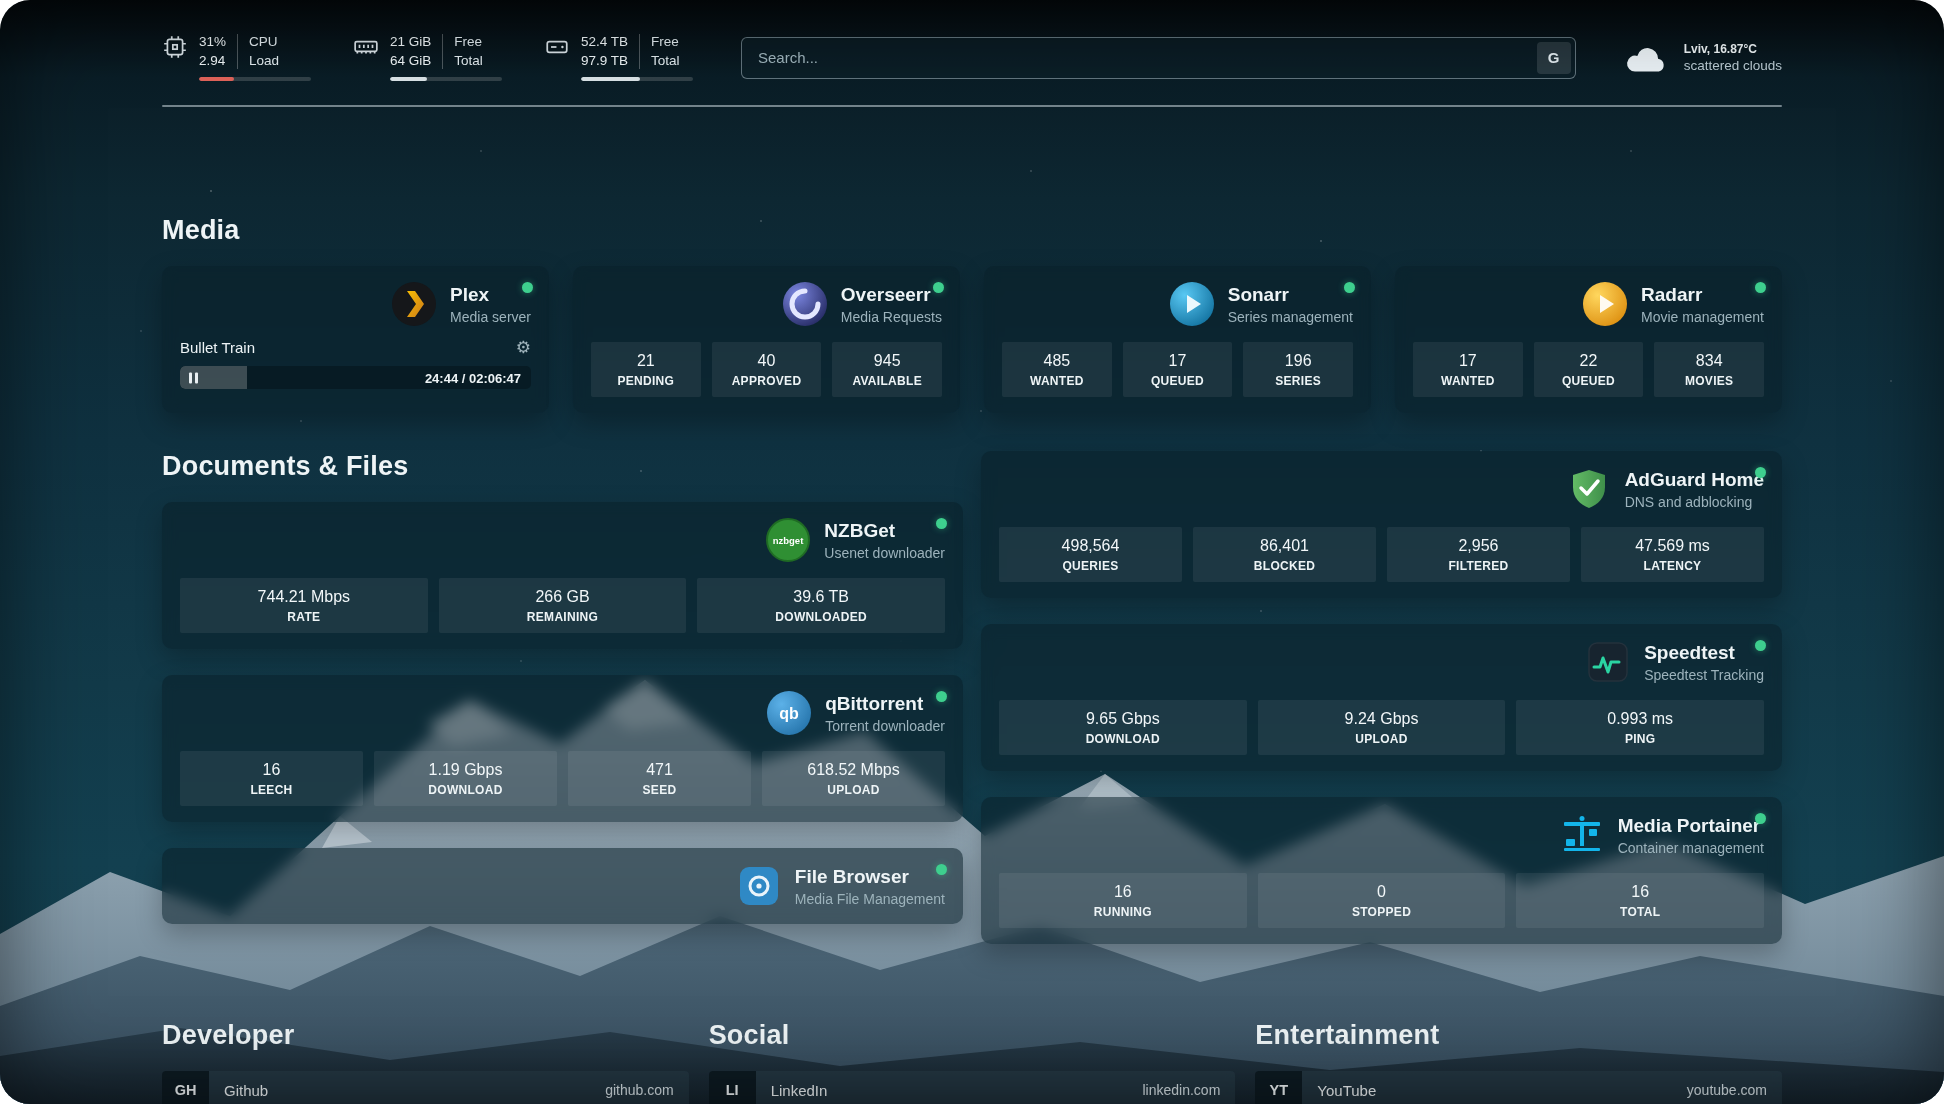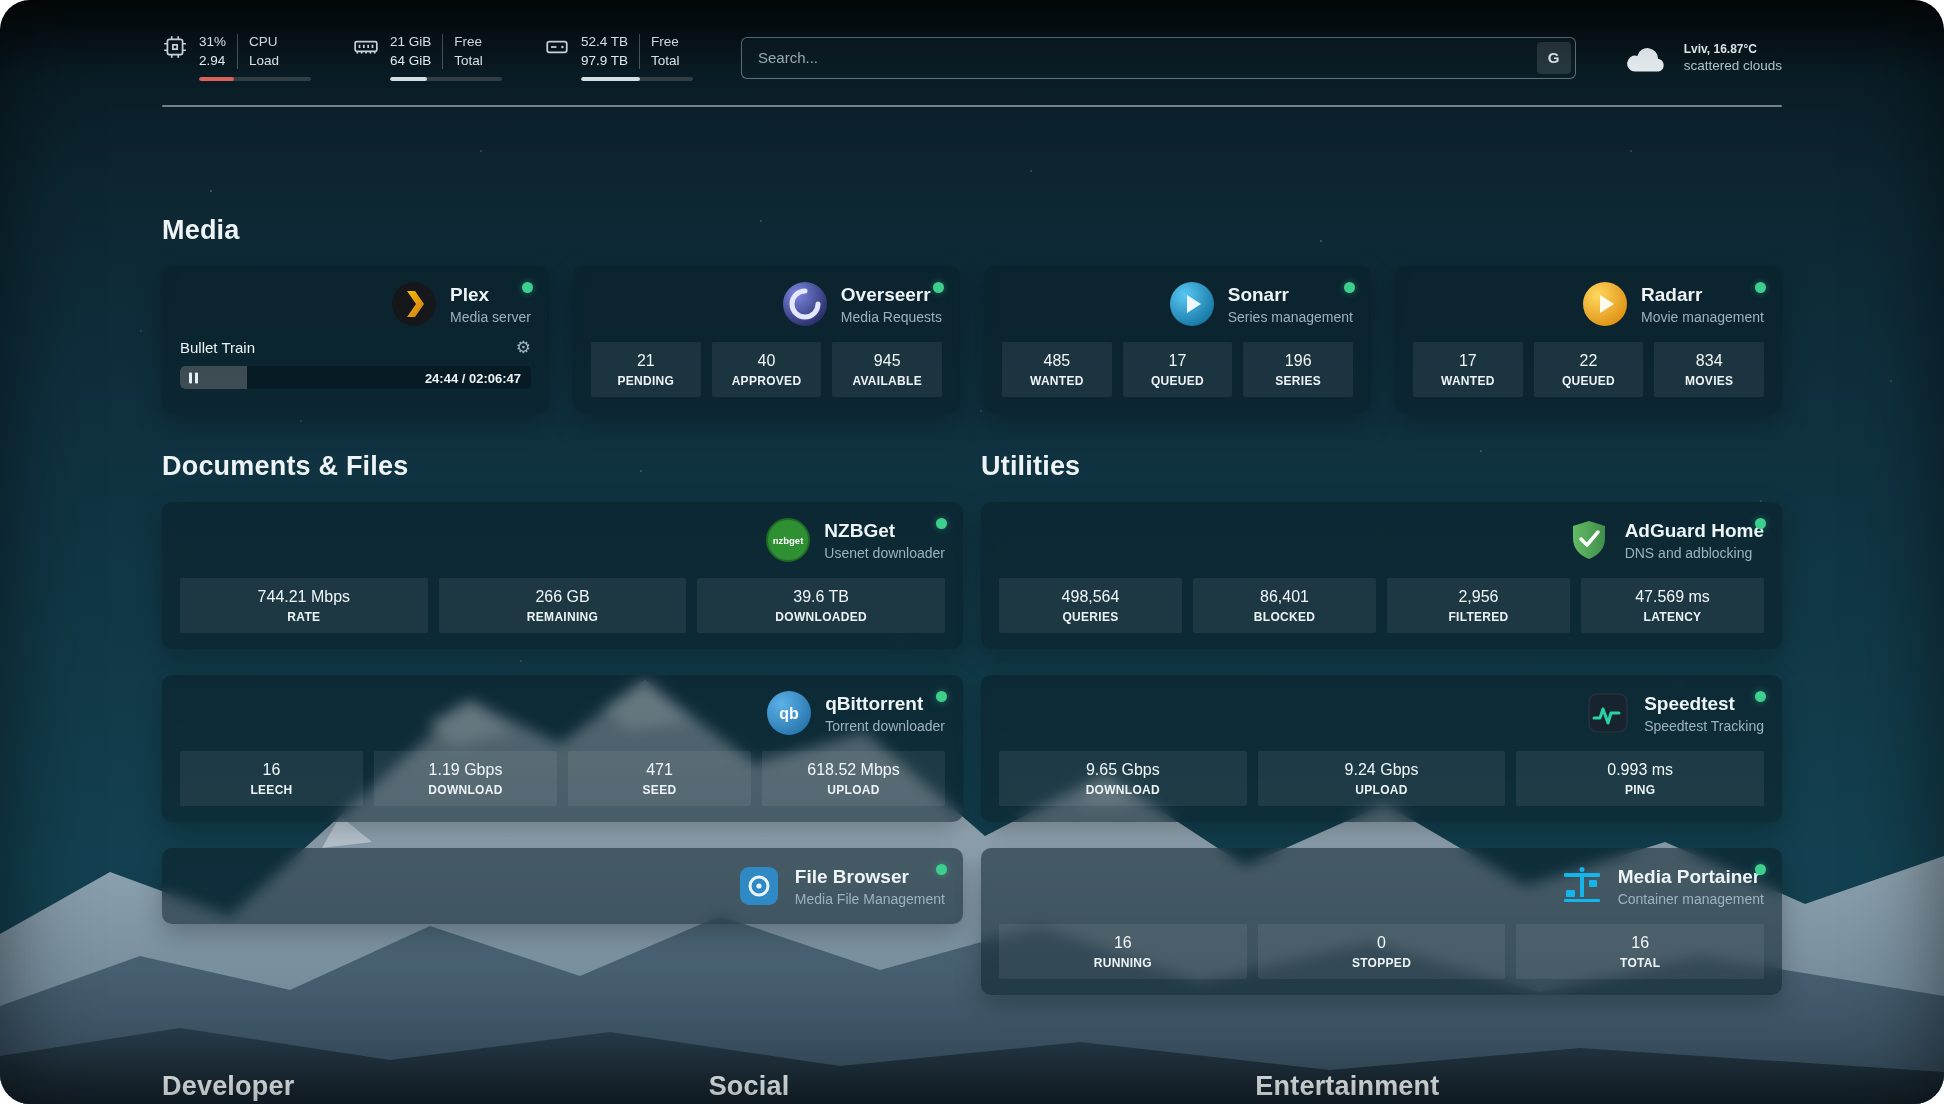--- a/index.html
+++ b/index.html
@@ -428,21 +428,20 @@
             </div>
             <div class="app-meta">
               <div class="app-name">File Browser</div>
               <div class="app-desc">Media File Management</div>
             </div>
           </div>
         </div>
       </div>
 
       <div class="col">
-        <h2 class="section-title">Utilities</h2>
 
         <div class="card">
           <span class="dot"></span>
           <div class="card-head">
             <div class="app-icon">
               <svg viewBox="0 0 44 44">
                   <defs>
                     <linearGradient id="agg" x1="0" y1="0" x2="1" y2="0">
                       <stop offset="0" stop-color="#63bb66"></stop>
                       <stop offset="1" stop-color="#3f8f4a"></stop>

